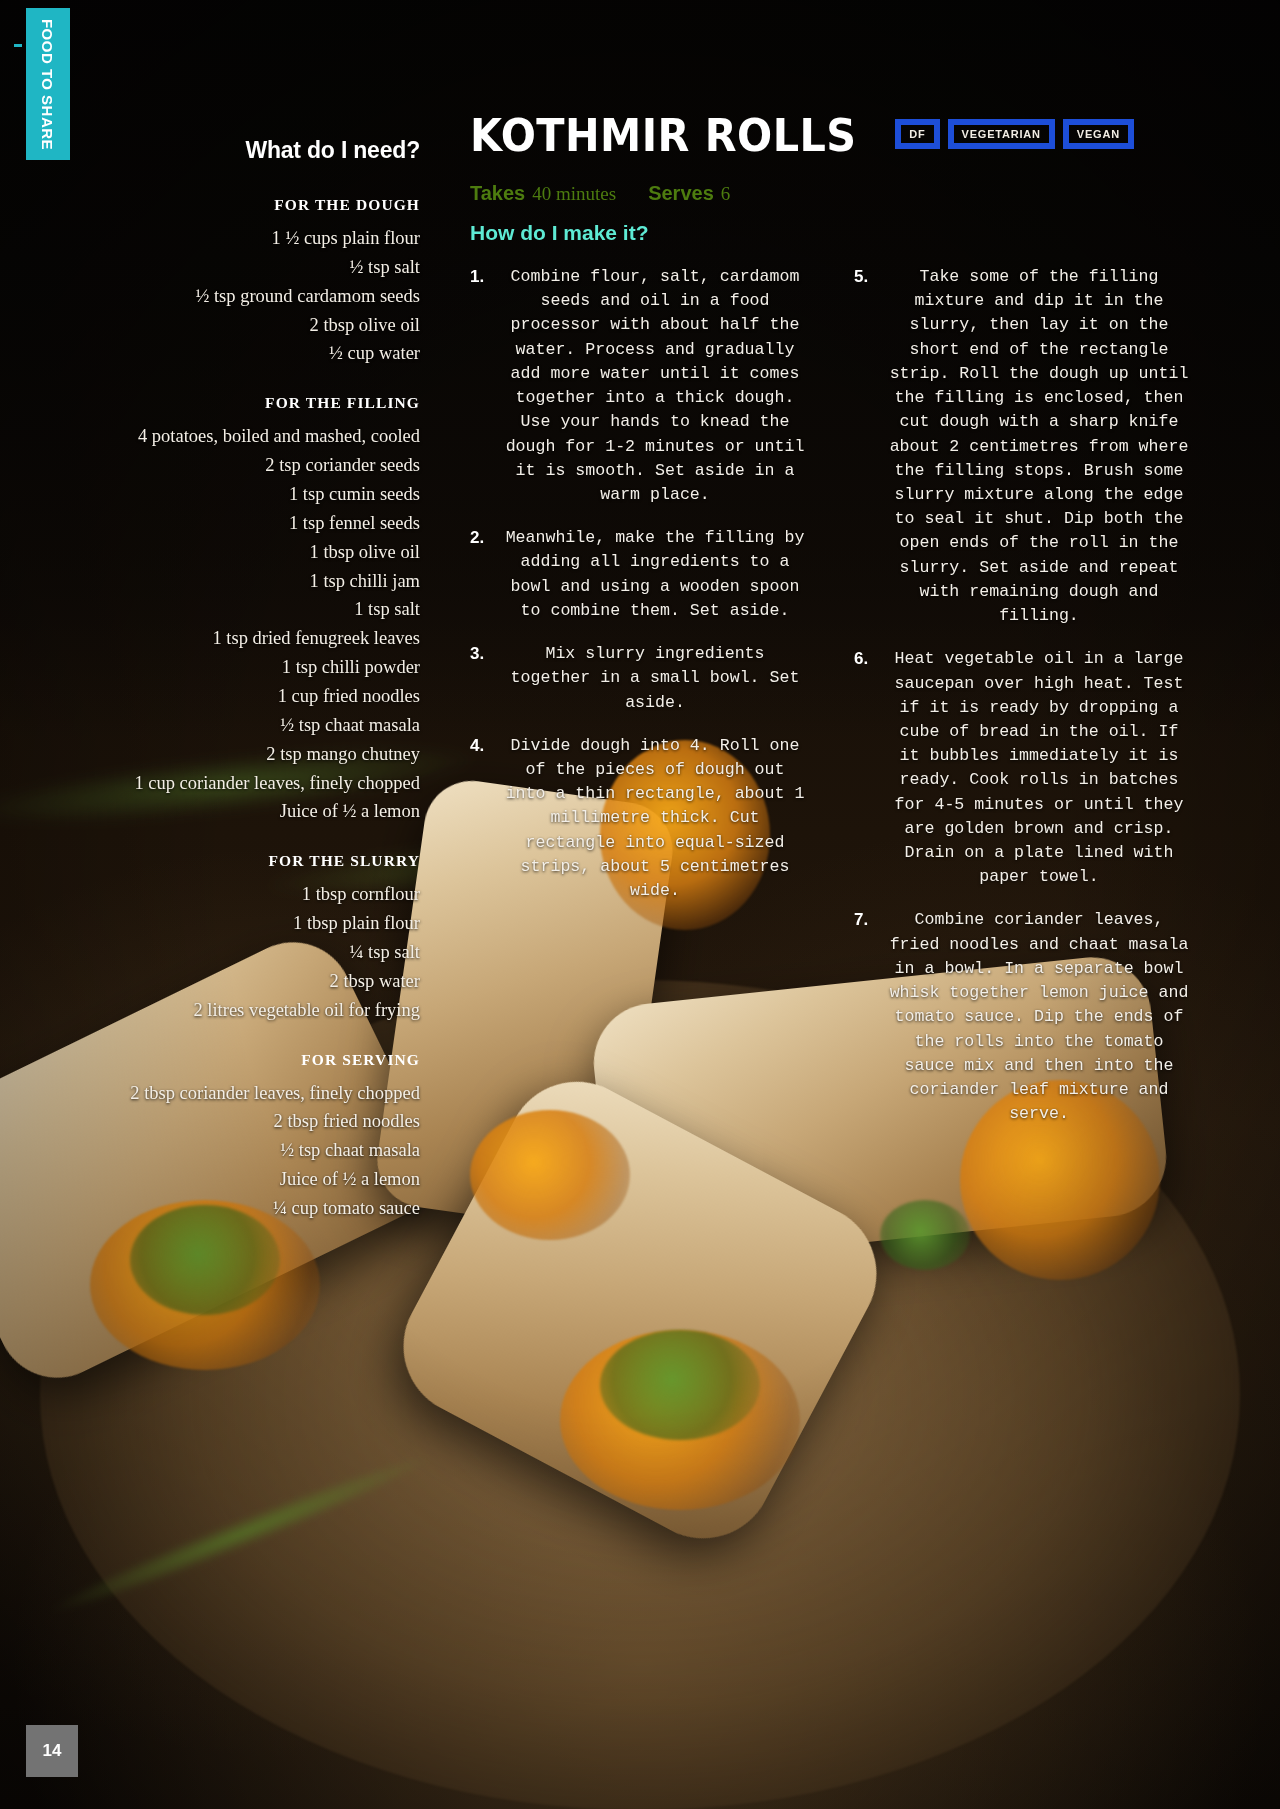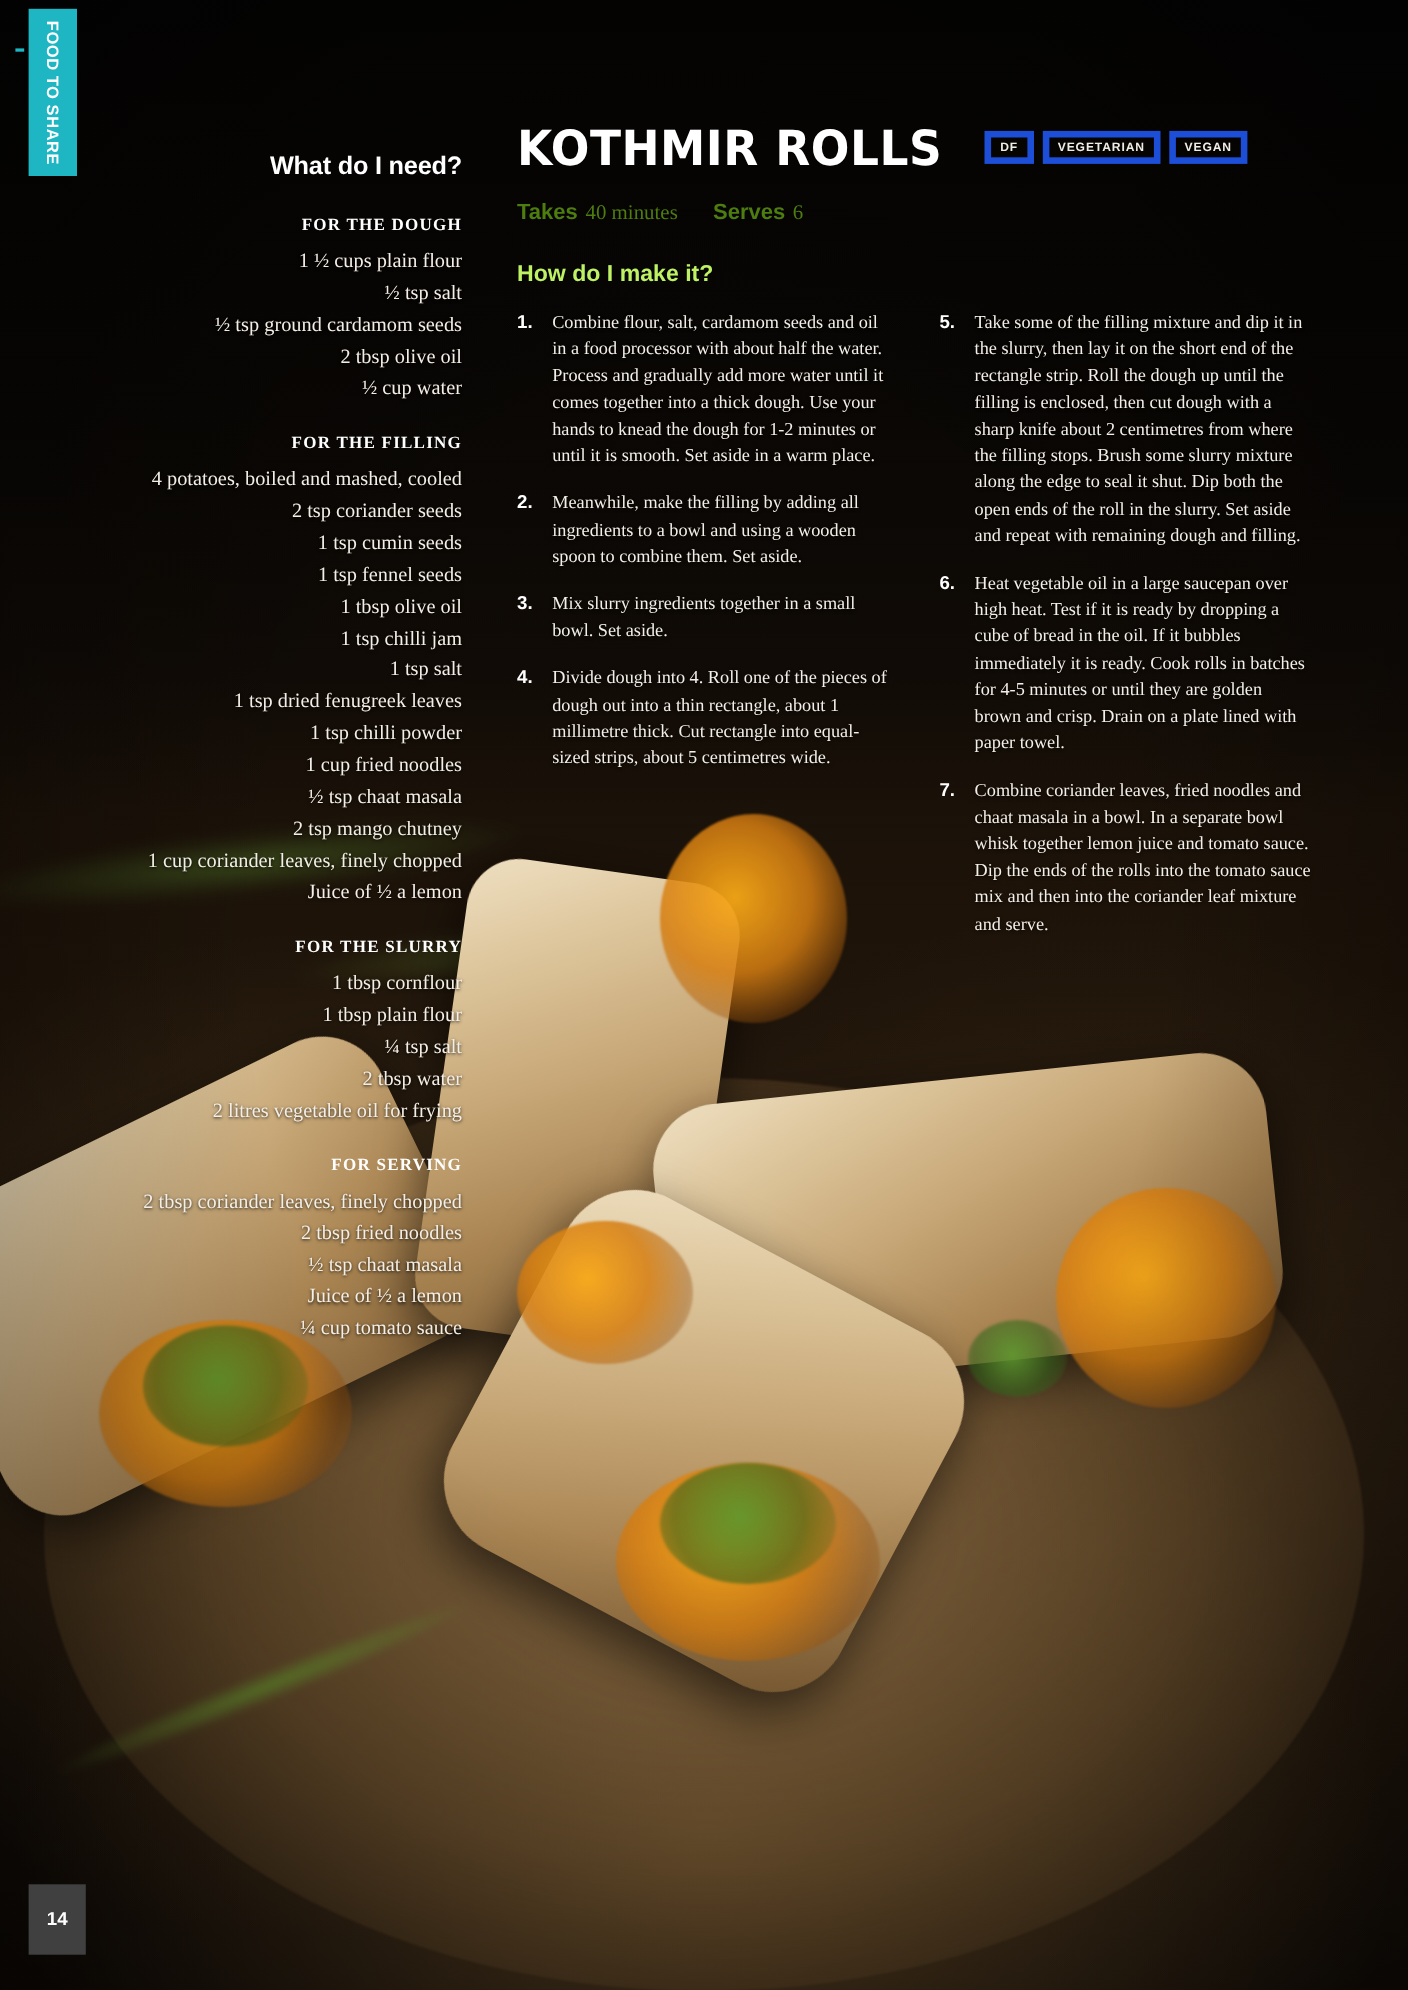--- a/index.html
+++ b/index.html
@@ -187,25 +187,25 @@
     font-size: 20px;
     font-weight: bold;
   }
   .meta-value {
     font-family: "Liberation Serif", serif;
     font-size: 19px;
     margin-left: 7px;
   }
 
   .method-title {
-    margin-top: 32px;
+    margin-top: 16px;
     font-family: "Liberation Sans", sans-serif;
     font-size: 21px;
     font-weight: bold;
-    color: #bef264;
+    color: #5eead4;
   }
 
   .steps {
     margin-top: 20px;
     display: flex;
     gap: 46px;
   }
   .step-col { width: 338px; }
   .step {
     display: flex;
@@ -215,33 +215,34 @@
   .step-num {
     font-family: "Liberation Sans", sans-serif;
     font-size: 17px;
     font-weight: bold;
     color: #ffffff;
     width: 22px;
     flex: 0 0 22px;
     line-height: 1.46;
   }
   .step-text {
-    font-family: Liberation Serif, serif;
+    font-family: Liberation Mono, monospace;
     font-size: 16.6px;
     line-height: 1.46;
     color: #f3efe8;
     text-shadow: 0 1px 3px rgba(0,0,0,0.8);
+    text-align: center;
   }
 
   
   .page-num {
     position: absolute;
     left: 26px; bottom: 32px;
-    width: 52px; height: 64px;
-    background: #404040;
+    width: 52px; height: 52px;
+    background: #737373;
     color: #ffffff;
     display: flex; align-items: center; justify-content: center;
     font-family: "Liberation Sans", sans-serif;
     font-size: 17px;
     font-weight: bold;
   }
 </style>
 </head>
 <body>
 

